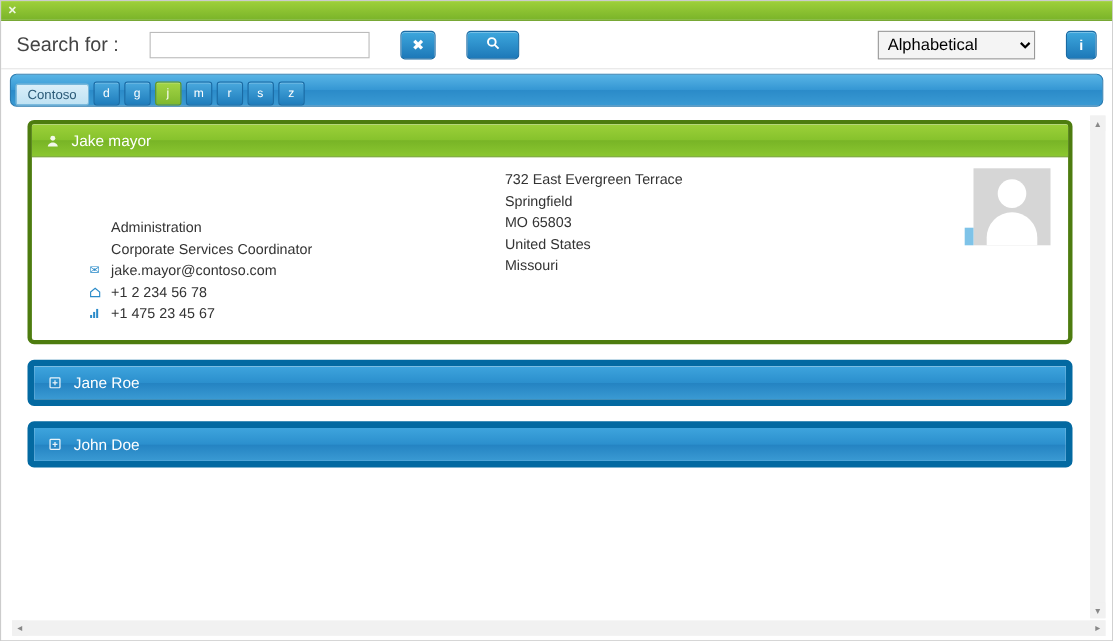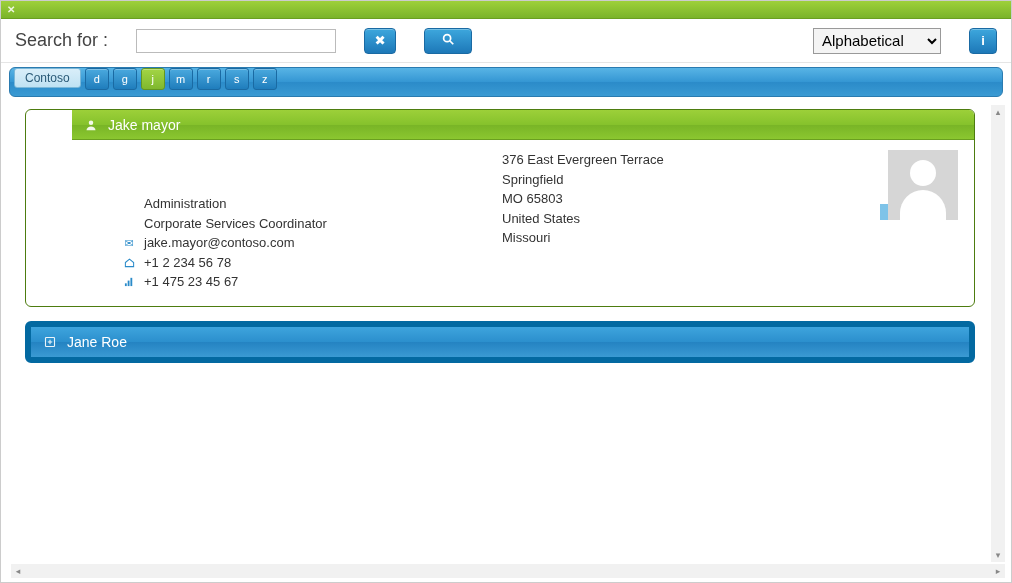--- a/index.html
+++ b/index.html
@@ -65,32 +65,32 @@
     cursor:pointer;
     box-shadow: inset 0 1px 0 rgba(255,255,255,0.3);
   }
   .search-btn { min-width:48px; }
   .spacer { flex:1; }
   .sort-select {
     height:26px;
     border:1px solid #999;
     font-size:15px;
     padding: 1px 4px;
-    width:128px;
+    width:143px;
     background:#f4f4f4;
   }
   .info-btn { min-width:28px; height:26px; }
   .tabstrip {
     margin: 4px 8px 0 8px;
     height: 30px;
     background: linear-gradient(to bottom, #58b4e5 0%, #3496d3 50%, #2b8bc9 51%, #3a9ad3 100%);
     border: 1px solid #2a7bb0;
     border-radius: 6px;
     display:flex;
-    align-items:flex-start;
+    align-items:flex-end;
     padding: 0 4px;
     gap:4px;
   }
   .org-tab {
     background: linear-gradient(to bottom, #d9eef9, #bfe2f3);
     border:1px solid #7bb8d9;
     border-radius:3px;
     padding: 2px 10px;
     font-size:12px;
     color:#2b5a77;
@@ -116,26 +116,25 @@
     padding: 8px 10px 8px 10px;
     position:relative;
     overflow:hidden;
   }
   .scroll-area {
     position:absolute;
     top:8px; left:10px; right:22px; bottom:20px;
     overflow:hidden;
   }
   .card {
-    border:1px solid #4d7c0f;
+    border:4px solid #4d7c0f;
     border-radius:6px;
     margin: 4px 14px 10px 14px;
     overflow:hidden;
     background:#fff;
-    padding-left:46px;
   }
   .card-header {
     height:30px;
     display:flex;
     align-items:center;
     padding: 0 12px;
     gap:10px;
     color:#fff;
     font-size:14px;
     cursor:pointer;
@@ -305,21 +304,21 @@
                     <rect x="1" y="8" width="2" height="3"></rect>
                     <rect x="4" y="5" width="2" height="6"></rect>
                     <rect x="7" y="2" width="2" height="9"></rect>
                   </svg>
               </span>
               <span>+1 475 23 45 67</span>
             </div>
           </div>
           <div class="col-mid">
             <div class="info-line">
-                <span>376 East Evergreen Terrace</span>
+                <span>732 East Evergreen Terrace</span>
               </div>
             <div class="info-line">
                 <span>Springfield</span>
               </div>
             <div class="info-line">
                 <span>MO 65803</span>
               </div>
             <div class="info-line">
                 <span>United States</span>
               </div>
@@ -343,20 +342,32 @@
             <svg width="12" height="12" viewBox="0 0 16 16" fill="none" stroke="#fff" stroke-width="1.5">
                 <rect x="2" y="2" width="12" height="12" rx="1"></rect>
                 <line x1="8" y1="5" x2="8" y2="11"></line>
                 <line x1="5" y1="8" x2="11" y2="8"></line>
               </svg>
           </span>
           <span>Jane Roe</span>
         </div>
       </div>
 
+      <div class="collapsed-card">
+        <div class="card-header collapsed">
+          <span class="hdr-icon">
+            <svg width="12" height="12" viewBox="0 0 16 16" fill="none" stroke="#fff" stroke-width="1.5">
+                <rect x="2" y="2" width="12" height="12" rx="1"></rect>
+                <line x1="8" y1="5" x2="8" y2="11"></line>
+                <line x1="5" y1="8" x2="11" y2="8"></line>
+              </svg>
+          </span>
+          <span>John Doe</span>
+        </div>
+      </div>
 
     </div>
 
     <div class="vscroll">
       <div class="up">▴</div>
       <div class="down">▾</div>
     </div>
     <div class="hscroll">
       <div class="left">◂</div>
       <div class="right">▸</div>

